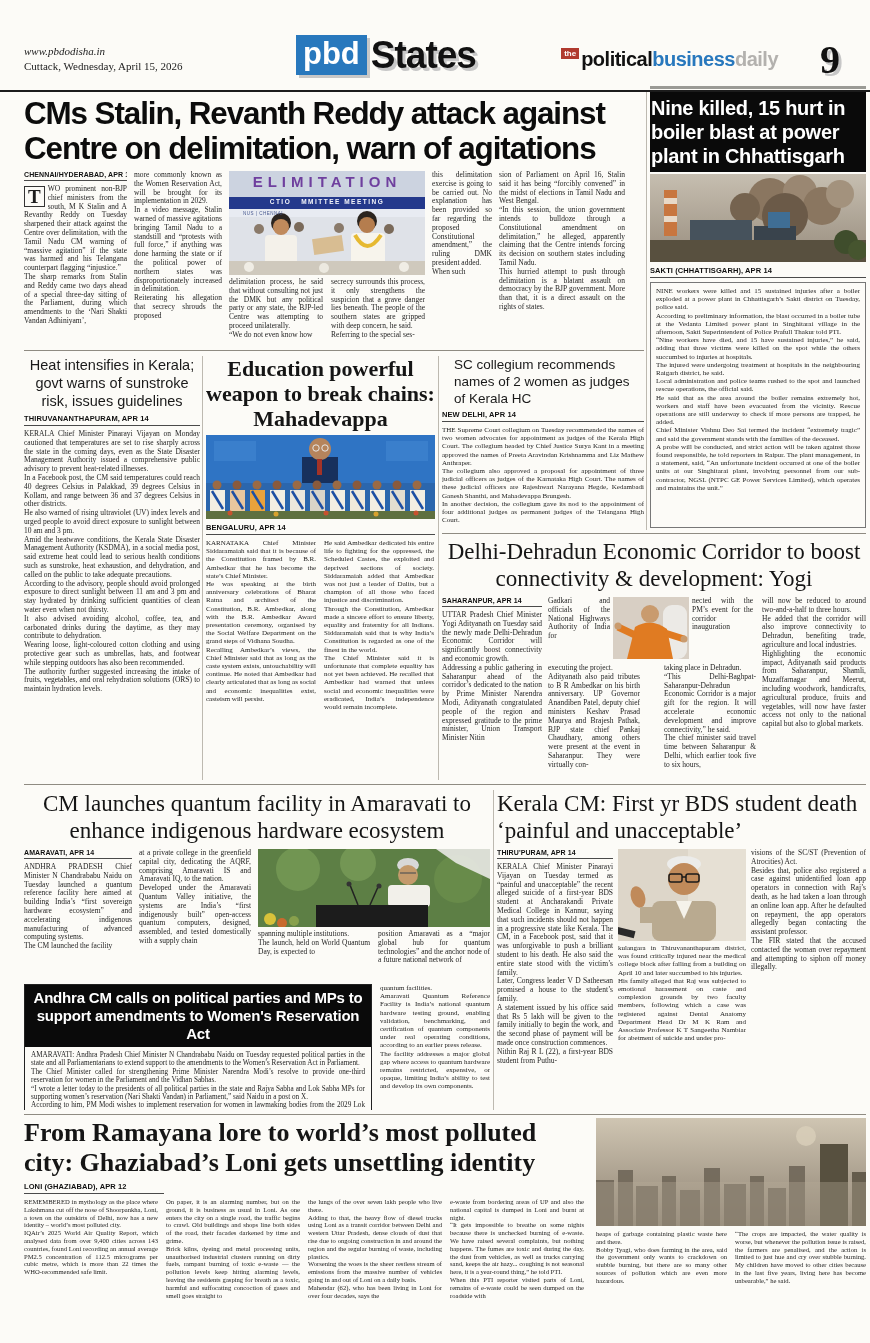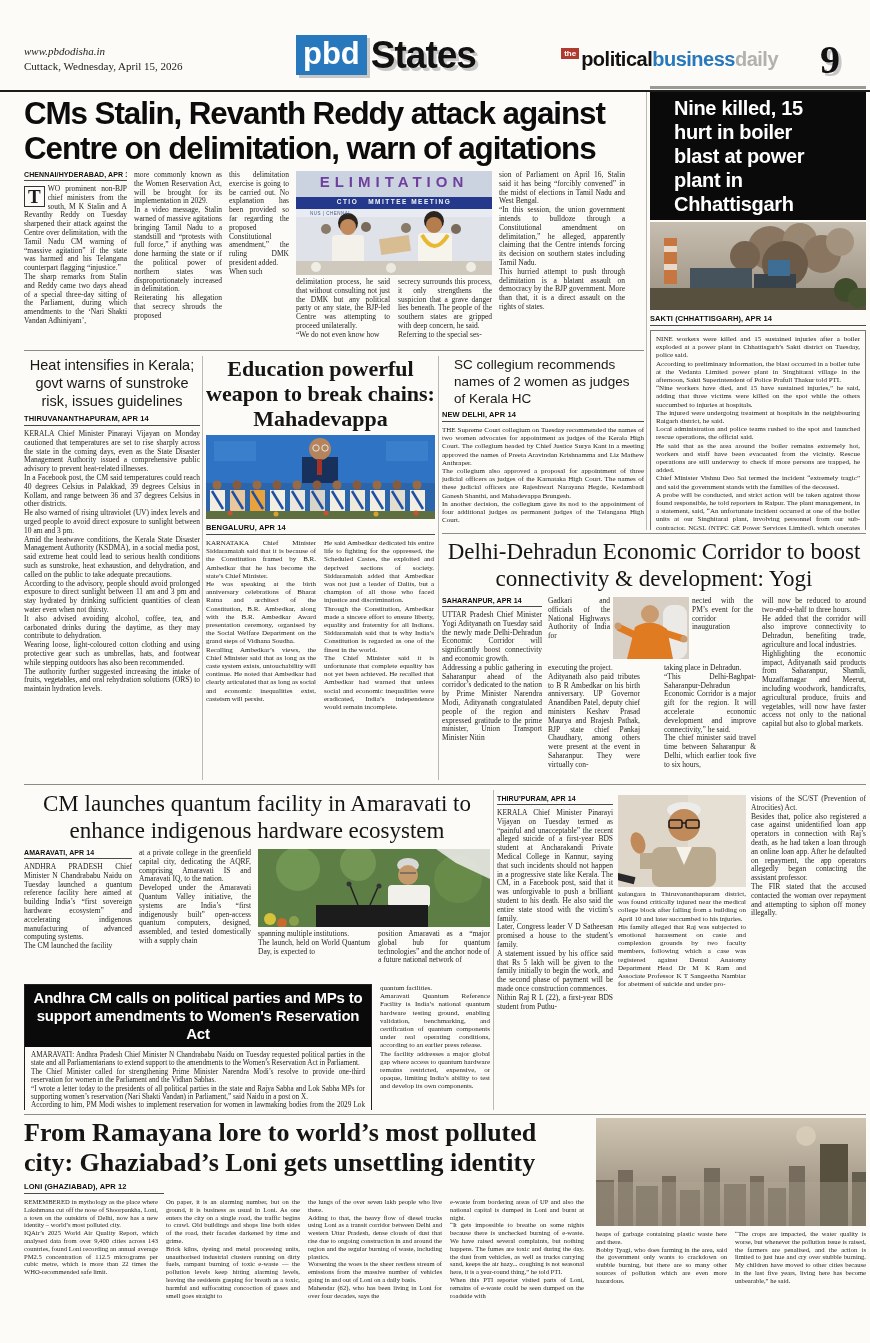--- a/index.html
+++ b/index.html
@@ -82,22 +82,20 @@
     <div class="hl-main">CMs Stalin, Revanth Reddy attack against Centre on delimitation, warn of agitations</div>
     <div class="cols" style="gap:7px; margin-top:5px; height:172px;">
       <div class="col" style="width:103px;">
         <div class="dateline" style="font-size:7px;">CHENNAI/HYDERABAD, APR 14</div>
         <div class="prose dropcap" style="height:150px;">TWO prominent non-BJP chief ministers from the south, M K Stalin and A Revanthy Reddy on Tuesday sharpened their attack against the Centre over delimitation, with the Tamil Nadu CM warning of “massive agitation” if the state was harmed and his Telangana counterpart flagging “injustice.”
 The sharp remarks from Stalin and Reddy came two days ahead of a special three-day sitting of the Parliament, during which amendments to the ‘Nari Shakti Vandan Adhiniyam’,</div>
       </div>
       <div class="col prose" style="width:88px; height:172px;">more commonly known as the Women Reservation Act, will be brought for its implementation in 2029.
 In a video message, Stalin warned of massive agitations bringing Tamil Nadu to a standstill and “protests with full force,” if anything was done harming the state or if the political power of northern states was disproportionately increased in delimitation.
 Reiterating his allegation that secrecy shrouds the proposed</div>
-      <div class="col prose" style="width:60px; height:172px;">this delimitation exercise is going to be carried out. No explanation has been provided so far regarding the proposed Constitutional amendment,” the ruling DMK president added.
-When such</div>
       <div class="col" style="width:196px;">
         <div class="photo" style="width:196px; height:104px;">
           <svg width="196" height="104" viewBox="0 0 196 104">
             <rect width="196" height="104" fill="#dfe2e8"></rect>
             <rect width="196" height="26" fill="#ccd3e0"></rect>
             <rect y="26" width="196" height="12" fill="#24398c"></rect>
             <rect y="38" width="196" height="8" fill="#e8ebf2"></rect>
             <circle cx="30" cy="58" r="5" fill="#8a7a6a"></circle>
               <circle cx="70" cy="56" r="5" fill="#7a6a5a"></circle>
             <circle cx="110" cy="57" r="5" fill="#8a7a6a"></circle>
@@ -123,28 +121,30 @@
           <span class="ph-strip">CTIO&nbsp;&nbsp;&nbsp;MMITTEE MEETING</span>
           <span class="ph-sub">NUS | CHENNAI</span>
         </div>
         <div class="cols" style="gap:8px; margin-top:3px; height:64px;">
           <div class="col prose" style="width:94px; height:64px;">delimitation process, he said that without consulting not just the DMK but any political party or any state, the BJP-led Centre was attempting to proceed unilaterally.
 “We do not even know how</div>
           <div class="col prose" style="width:94px; height:64px;">secrecy surrounds this process, it only strengthens the suspicion that a grave danger lies beneath. The people of the southern states are gripped with deep concern, he said.
 Referring to the special ses-</div>
         </div>
       </div>
+      <div class="col prose" style="width:60px; height:172px;">this delimitation exercise is going to be carried out. No explanation has been provided so far regarding the proposed Constitutional amendment,” the ruling DMK president added.
+When such</div>
       <div class="col prose" style="width:126px; height:172px;">sion of Parliament on April 16, Stalin said it has being “forcibly convened” in the midst of elections in Tamil Nadu and West Bengal.
 “In this session, the union government intends to bulldoze through a Constitutional amendment on delimitation,” he alleged, apparently claiming that the Centre intends forcing its decision on southern states including Tamil Nadu.
 This hurried attempt to push through delimitation is a blatant assault on democracy by the BJP government. More than that, it is a direct assault on the rights of states.</div>
     </div>
   </div>
 
   <div class="art" style="left:650px; top:92px; width:216px; height:438px;">
-    <div class="blackbox-hl" style="font-size:20px; line-height:24px; padding:4px 24px; letter-spacing:-.3px;">Nine killed, 15 hurt in boiler blast at power plant in Chhattisgarh</div>
+    <div class="blackbox-hl" style="font-size:20px; line-height:24px; padding:4px 1px; letter-spacing:-.3px;">Nine killed, 15 hurt in boiler blast at power plant in Chhattisgarh</div>
     <div class="photo" style="width:216px; height:88px; margin-top:2px;">
       <svg width="216" height="88" viewBox="0 0 216 88">
         <defs>
           <linearGradient id="sky1" x1="0" y1="0" x2="0" y2="1">
             <stop offset="0" stop-color="#c6beb0"></stop>
               <stop offset="1" stop-color="#988d7e"></stop>
           </linearGradient>
         </defs>
         <rect width="216" height="88" fill="url(#sky1)"></rect>
         <circle cx="120" cy="26" r="22" fill="#8a7660"></circle>
@@ -386,20 +386,21 @@
       </div>
       <div class="col prose f7" style="width:110px; height:146px;">quantum facilities.
 Amaravati Quantum Reference Facility is India’s national quantum hardware testing ground, enabling validation, benchmarking, and certification of quantum components under real operating conditions, according to an earlier press release.
 The facility addresses a major global gap where access to quantum hardware remains restricted, expensive, or opaque, limiting India’s ability to test and develop its own components.</div>
     </div>
   </div>
 
   <div class="vd" style="left:493px; top:790px; height:320px;"></div>
 
   <div class="art" style="left:497px; top:790px; width:369px; height:320px;">
+    <div class="hl-serif" style="font-size:23px; line-height:27px; font-weight:500; text-align:left;">Kerala CM: First yr BDS student death ‘painful and unacceptable’</div>
     <div class="cols" style="gap:5px; margin-top:5px; height:250px;">
       <div class="col" style="width:116px;">
         <div class="dateline" style="font-size:7px;">THIRU'PURAM, APR 14</div>
         <div class="prose" style="height:232px;">KERALA Chief Minister Pinarayi Vijayan on Tuesday termed as “painful and unacceptable” the recent alleged suicide of a first-year BDS student at Ancharakandi Private Medical College in Kannur, saying that such incidents should not happen in a progressive state like Kerala. The CM, in a Facebook post, said that it was unforgivable to push a brilliant student to his death. He also said the entire state stood with the victim’s family.
 Later, Congress leader V D Satheesan promised a house to the student’s family.
 A statement issued by his office said that Rs 5 lakh will be given to the family initially to begin the work, and the second phase of payment will be made once construction commences.
 Nithin Raj R L (22), a first-year BDS student from Puthu-</div>
       </div>
       <div class="col" style="width:128px;">
         <div class="photo" style="width:128px; height:92px;">

